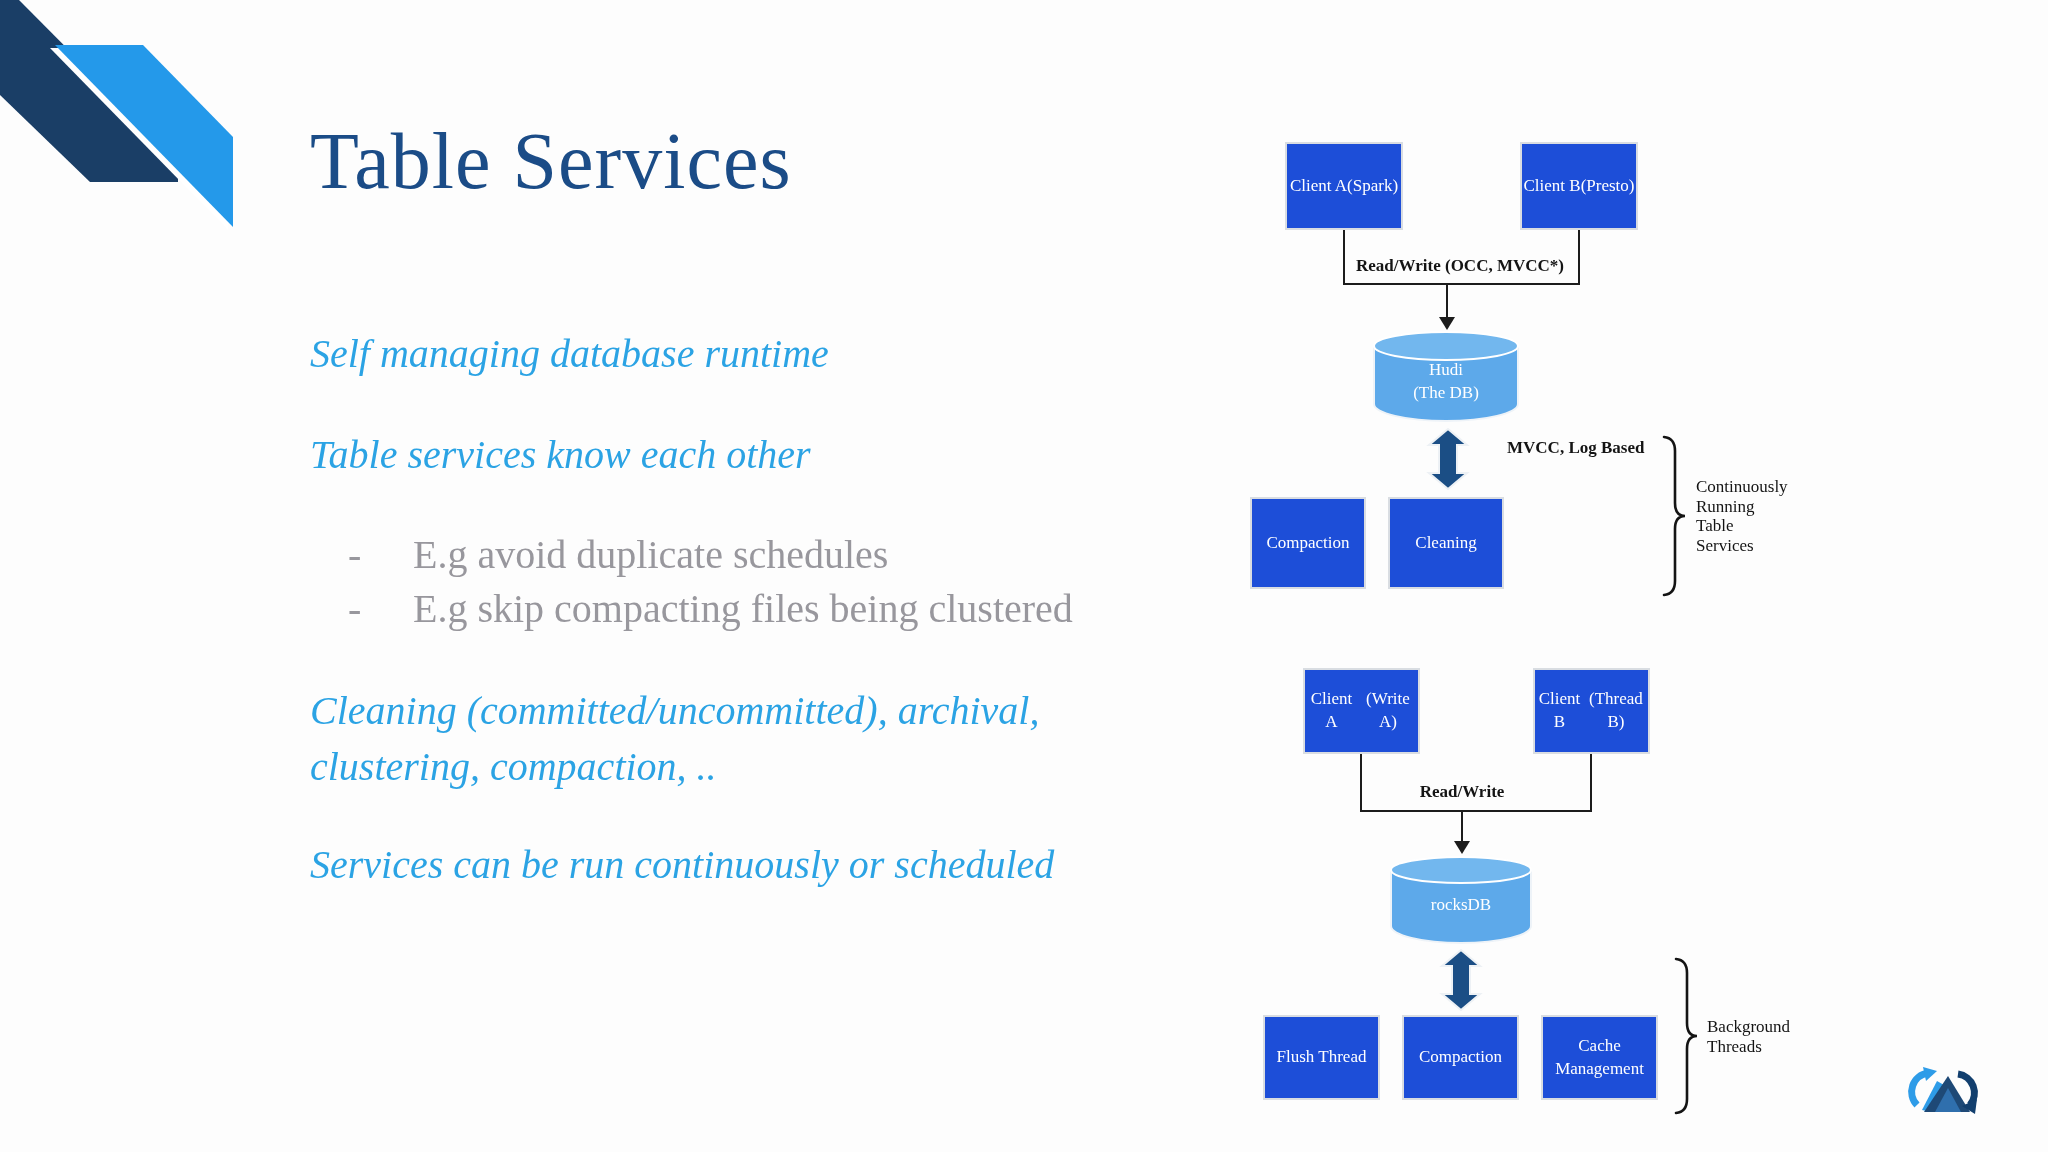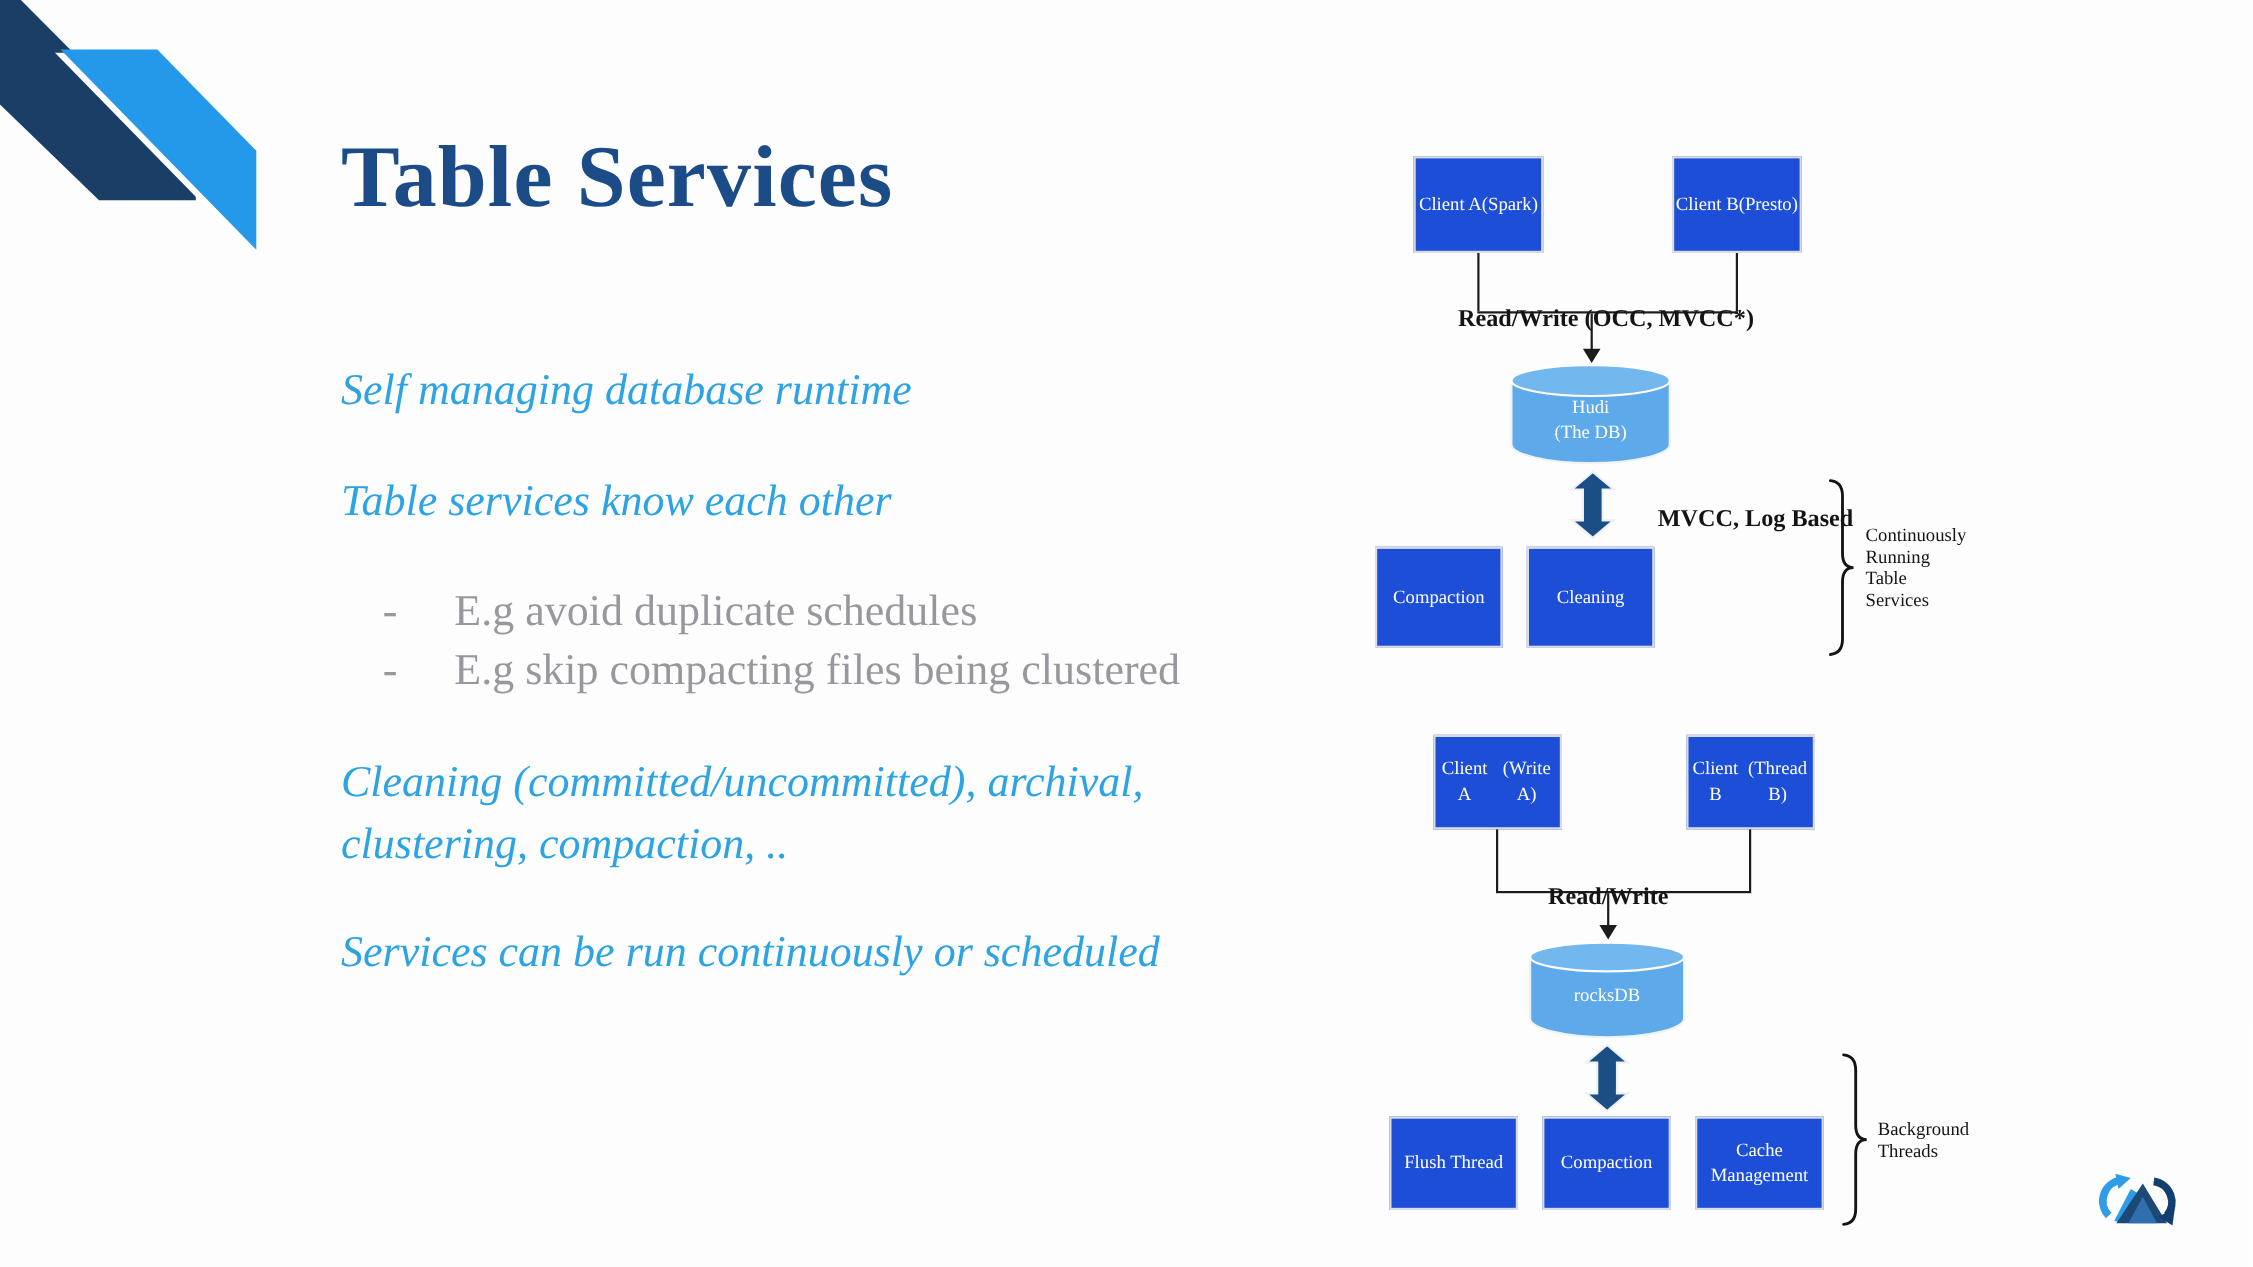--- a/index.html
+++ b/index.html
@@ -4,33 +4,33 @@
 <style>
   html,body{margin:0;padding:0;background:#ffffff;}
   #slide{
     position:relative;width:2048px;height:1152px;overflow:hidden;
     background:#fdfdfd;
     font-family:"Liberation Serif","DejaVu Serif",serif;
   }
   .abs{position:absolute;}
   
   .title{
-    font-size:80px;font-weight:bold;color:#1b4c87;letter-spacing:1px;white-space:nowrap;
+    font-size:80px;font-weight:normal;color:#1b4c87;letter-spacing:1px;white-space:nowrap;
   }
   .bodyline{font-size:40px;color:#2ba3e4;white-space:nowrap;line-height:1;font-style:italic;}
   .grayline{font-size:40px;color:#98979d;white-space:nowrap;line-height:1;}
   
   .nbox{
     background:#1d4ed8;border:2px solid #d9dde2;color:#fff;
     display:flex;flex-direction:row;align-items:center;justify-content:center;
     text-align:center;font-size:17px;line-height:1.35;box-sizing:border-box;
   }
   .hline{background:#1c1c1c;height:2px;}
   .vline{background:#1c1c1c;width:2px;}
-  .dlabel{font-size:22px;font-weight:600;color:#141414;white-space:nowrap;line-height:1.15;margin-top:20px;}
+  .dlabel{font-size:17px;font-weight:600;color:#141414;white-space:nowrap;line-height:1.15;}
   .bracetext{font-size:17px;color:#141414;line-height:19.5px;white-space:nowrap;}
   .arrowhead{
     width:0;height:0;border-left:8px solid transparent;border-right:8px solid transparent;
     border-top:13px solid #1c1c1c;
   }
   .cyl-label{
     position:absolute;left:0;top:0;width:100%;height:100%;
     display:flex;flex-direction:column;align-items:center;justify-content:center;
     color:#fff;font-size:17px;line-height:1.35;text-align:center;padding-top:10px;box-sizing:border-box;
   }

